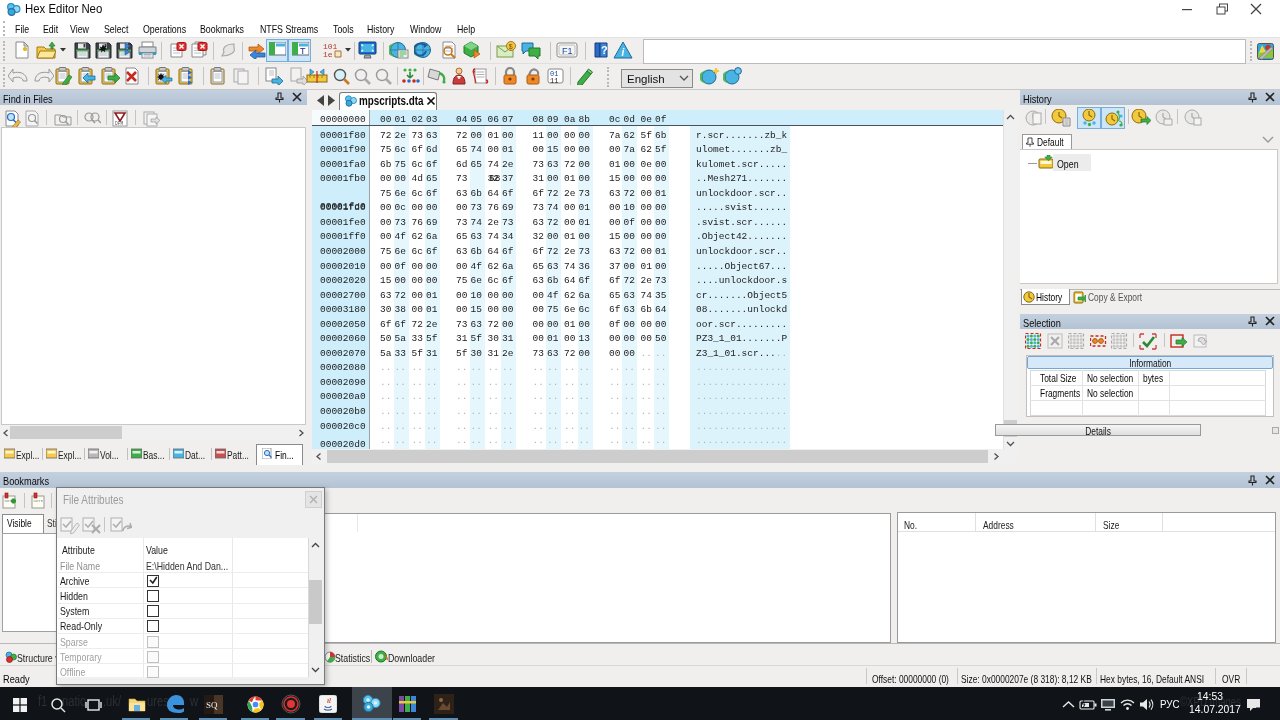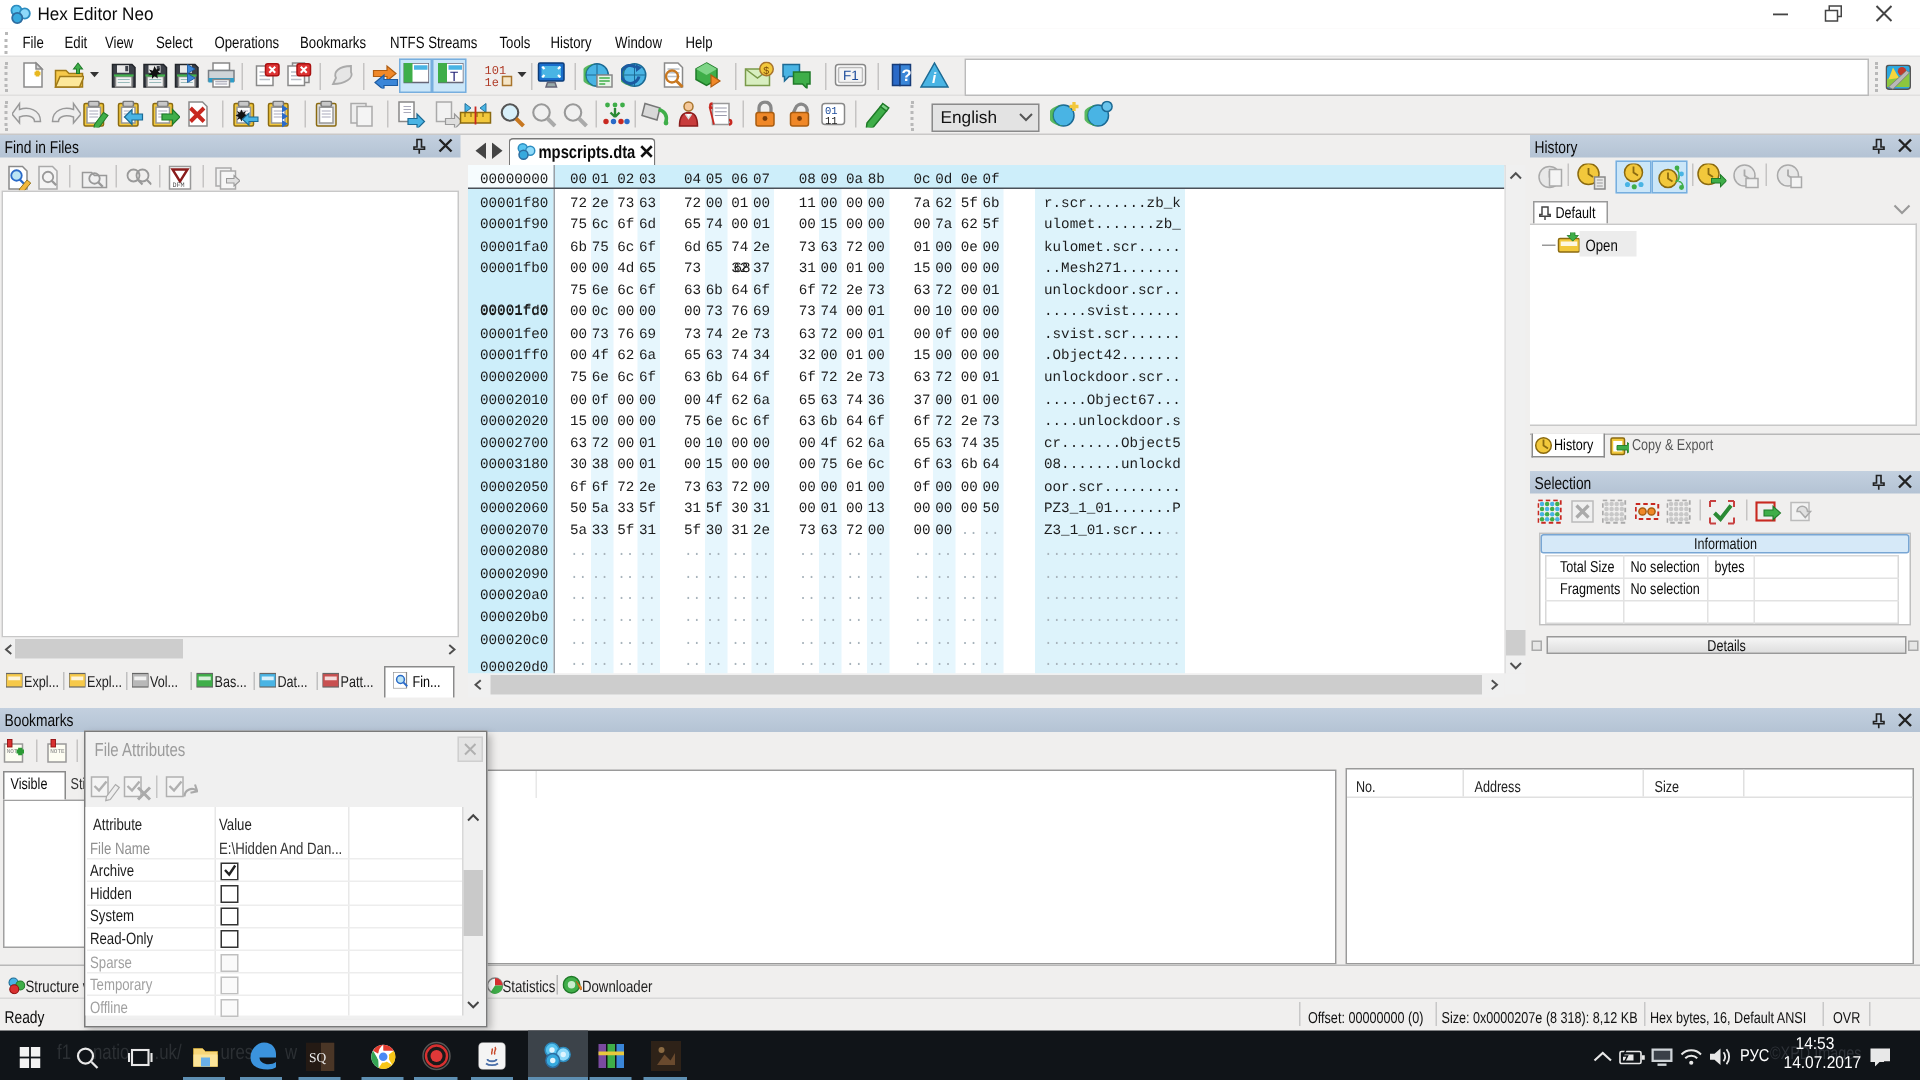--- a/index.html
+++ b/index.html
@@ -1108,21 +1108,21 @@
     <div style="left:1169px;top:370px;width:1px;height:46px;background:#e2e2e2"></div>
     <div style="left:1030px;top:385px;width:236px;height:1px;background:#e2e2e2"></div>
     <div style="left:1030px;top:400px;width:236px;height:1px;background:#e2e2e2"></div>
     <div class="t" style="left:1040px;top:373px;font-size:10.5px">Total Size</div>
     <div class="t" style="left:1087px;top:373px;font-size:10.5px">No selection</div>
     <div class="t" style="left:1143px;top:373px;font-size:10.5px">bytes</div>
     <div class="t" style="left:1040px;top:388px;font-size:10.5px">Fragments</div>
     <div class="t" style="left:1087px;top:388px;font-size:10.5px">No selection</div>
     <div style="left:1021px;top:427px;width:7px;height:7px;background:#e6e6e6;border:1px solid #aaa"></div>
     <div style="left:1272px;top:427px;width:7px;height:7px;background:#e6e6e6;border:1px solid #aaa"></div>
-    <div style="left:1031px;top:424px;width:240px;height:12px;background:linear-gradient(#f6f6f6,#dedede);border:1px solid #999;text-align:center;font-size:10.5px;color:#111;line-height:12px"><span style="display:inline-block;transform:scaleX(.8)">Details</span></div>
+    <div style="left:995px;top:424px;width:206px;height:12px;background:linear-gradient(#f6f6f6,#dedede);border:1px solid #999;text-align:center;font-size:10.5px;color:#111;line-height:12px"><span style="display:inline-block;transform:scaleX(.8)">Details</span></div>
     <div style="left:0px;top:470px;width:1280px;height:195px;background:#f0efee"></div>
     <div class="cap" style="left:0px;top:472px;width:1280px;height:16px;"></div>
     <div class="t" style="left:3px;top:475px;font-size:11.5px">Bookmarks</div>
     <svg style="position:absolute;left:1247px;top:475px;" width="11" height="11" viewBox="0 0 11 11">
       <path d="M4 1 h3 v5 h2 v1.5 h-7 v-1.5 h2 z M5.5 7.5 v3" stroke="#222" stroke-width="1.1" fill="none"></path>
     </svg>
     <svg style="position:absolute;left:1265px;top:475px;" width="10" height="10" viewBox="0 0 10 10">
       <path d="M1 1 l8 8 m0 -8 l-8 8" stroke="#222" stroke-width="1.6"></path>
     </svg>
     <svg style="position:absolute;left:1px;top:492px;" width="18" height="18" viewBox="0 0 18 18">

